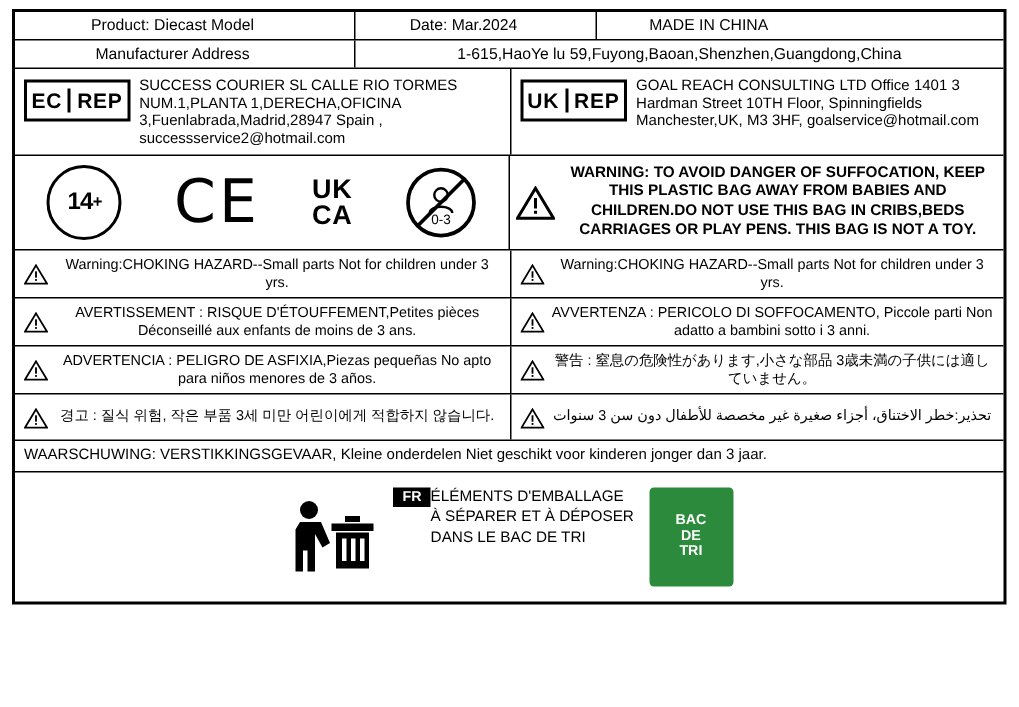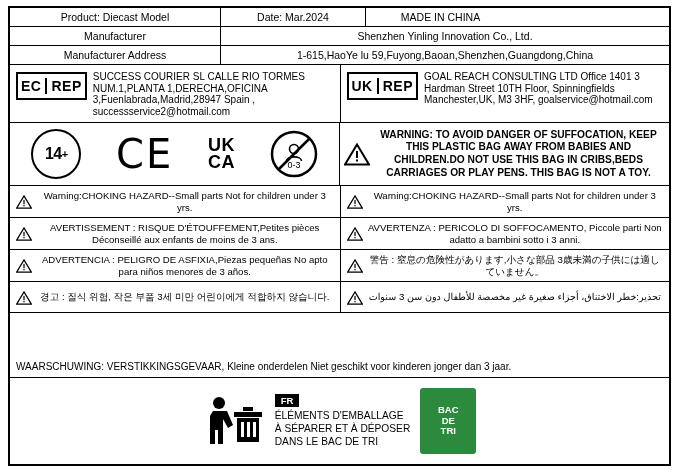--- a/index.html
+++ b/index.html
@@ -22,20 +22,21 @@
   .label {
     width: 663px;
     border: 2px solid #000;
     box-sizing: border-box;
     background: #fff;
   }
   .row {
     display: flex;
     border-bottom: 1.5px solid #000;
     box-sizing: border-box;
+    gap: 16px;
   }
   .row:last-child { border-bottom: none; }
   .cell {
     box-sizing: border-box;
     padding: 3px 4px;
     font-size: 10.5px;
     display: flex;
     align-items: center;
     justify-content: center;
     text-align: center;
@@ -175,21 +176,20 @@
     text-align: center;
     flex: 1 1 auto;
   }
 
   .fullrow {
     display: flex;
     align-items: flex-end;
     padding: 4px 6px;
     border-bottom: 1.5px solid #000;
     box-sizing: border-box;
-    margin-top: 44px;
   }
   .fullrow .wtext { font-size: 10px; text-align: left; }
 
   
   .recyc {
     display: flex;
     align-items: center;
     justify-content: center;
     padding: 8px 4px;
     box-sizing: border-box;
@@ -201,21 +201,21 @@
     height: 66px;
   }
   .bin-fig {
     display: flex;
     align-items: center;
     justify-content: center;
     padding-right: 10px;
   }
   .fr-block {
     display: flex;
-    flex-direction: column;
+    flex-direction: row;
     justify-content: center;
   }
   .fr-tag {
     align-self: flex-start;
     background: #000;
     color: #fff;
     font-size: 9.5px;
     font-weight: bold;
     padding: 1px 6px;
     margin-bottom: 2px;
@@ -249,24 +249,20 @@
 
 <div class="page">
   <div class="label">
 
     <div class="row r1">
       <div class="cell c1">Product: Diecast Model</div>
       <div class="cell c2">Date: Mar.2024</div>
       <div class="cell c4">MADE IN CHINA</div>
     </div>
 
-    <div class="row r2">
-      <div class="cell c1">Manufacturer</div>
-      <div class="cell c2">Shenzhen Yinling Innovation Co., Ltd.</div>
-    </div>
 
     <div class="row r2">
       <div class="cell c1">Manufacturer Address</div>
       <div class="cell c2">1-615,HaoYe lu 59,Fuyong,Baoan,Shenzhen,Guangdong,China</div>
     </div>
 
     <div class="reps">
       <div class="rep">
         <div class="repbox">
           <span>EC</span>

